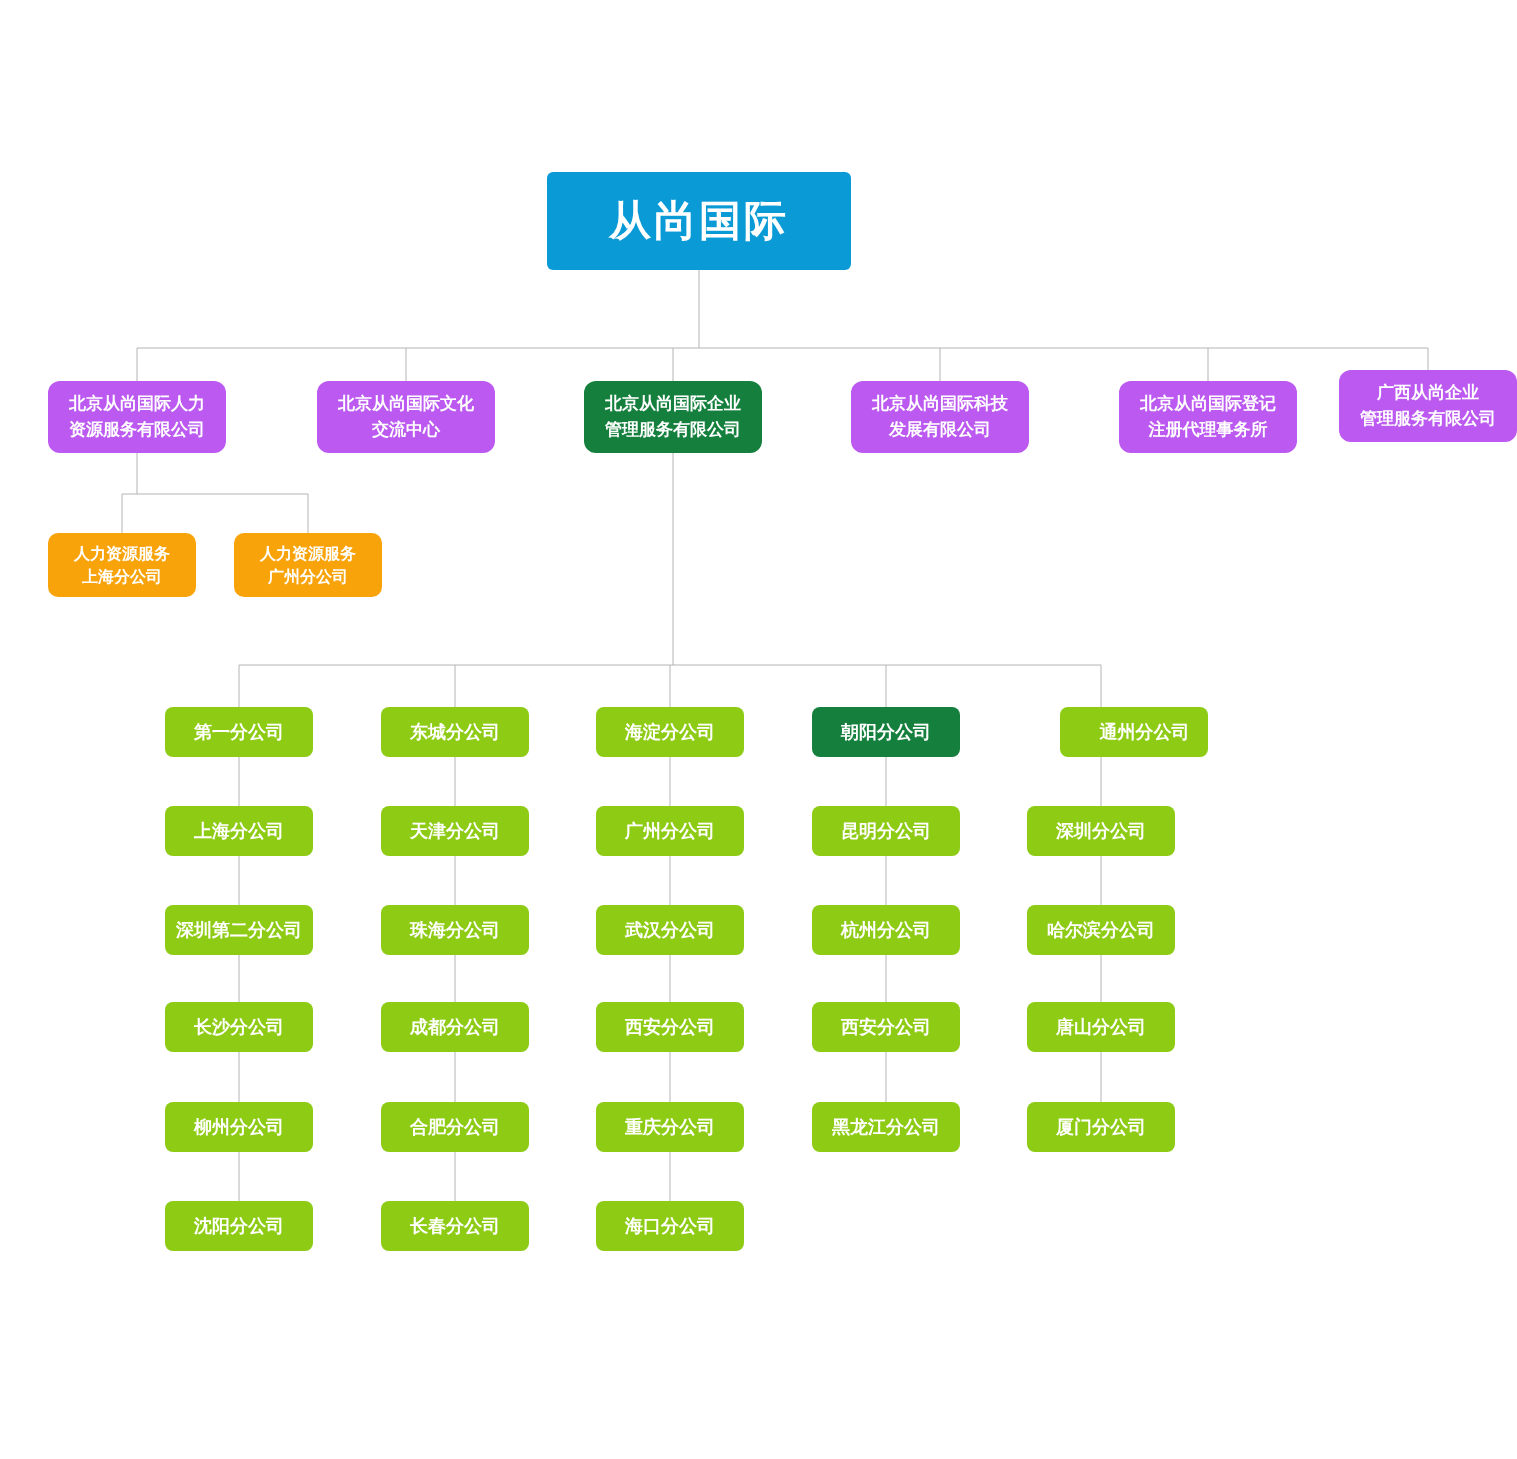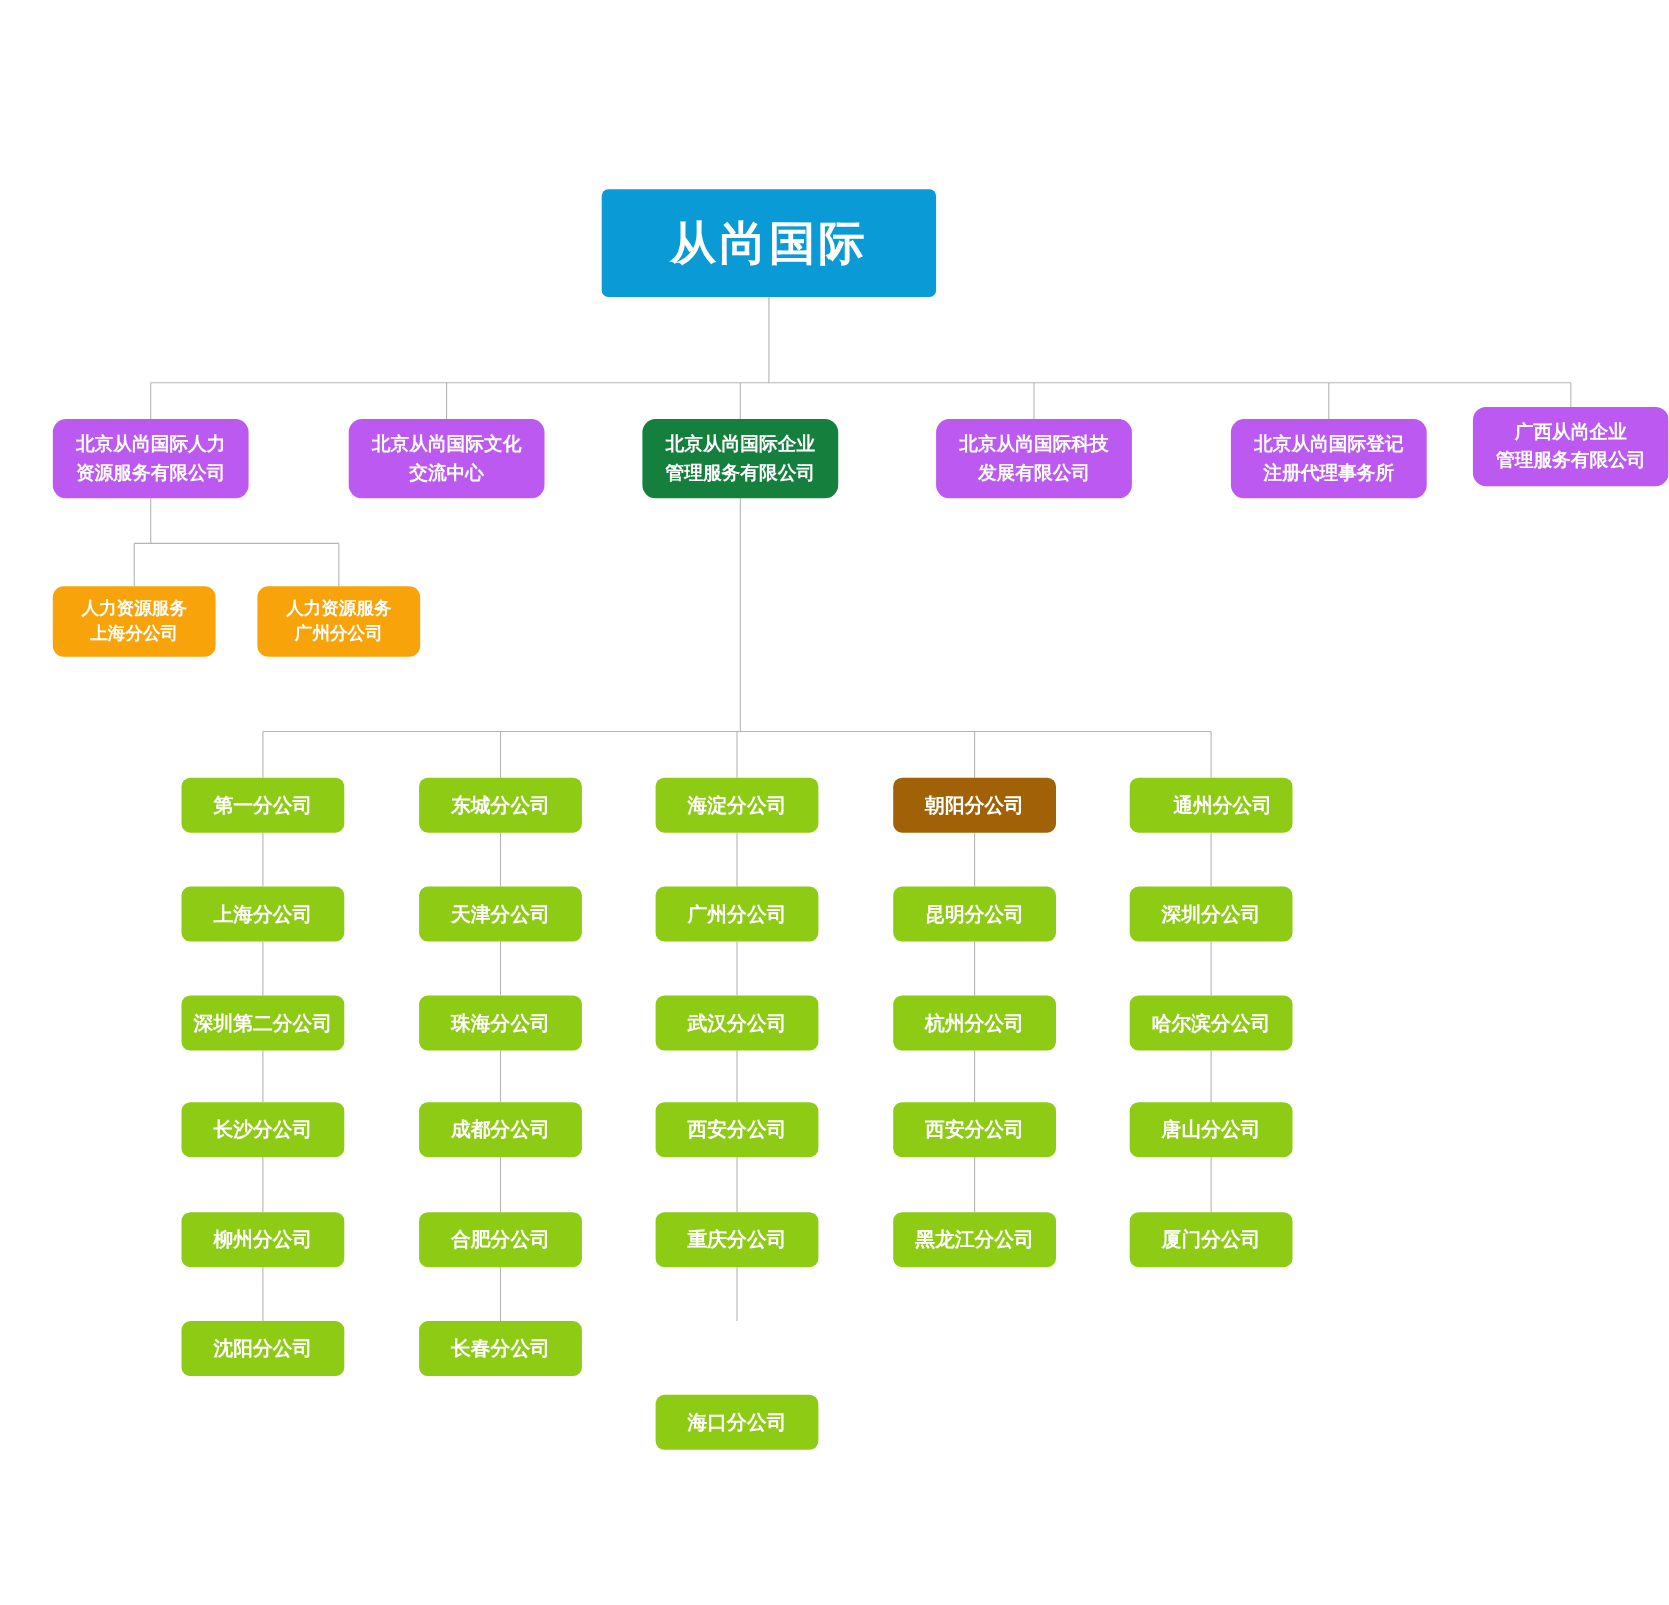--- a/index.html
+++ b/index.html
@@ -178,39 +178,39 @@
     </div>
     <div class="node green-node" style="left: 596px; top: 905px; width: 148px; height: 50px; background: rgb(141, 203, 20);">
       <span>武汉分公司</span>
     </div>
     <div class="node green-node" style="left: 596px; top: 1002px; width: 148px; height: 50px; background: rgb(141, 203, 20);">
       <span>西安分公司</span>
     </div>
     <div class="node green-node" style="left: 596px; top: 1102px; width: 148px; height: 50px; background: rgb(141, 203, 20);">
       <span>重庆分公司</span>
     </div>
-    <div class="node green-node" style="left: 596px; top: 1268px; width: 148px; height: 50px; background: rgb(141, 203, 20);">
+    <div class="node green-node" style="left: 596px; top: 1201px; width: 148px; height: 50px; background: rgb(141, 203, 20);">
       <span>海口分公司</span>
     </div>
-    <div class="node green-node" style="left: 812px; top: 707px; width: 148px; height: 50px; background: #a16207;">
+    <div class="node green-node" style="left: 812px; top: 707px; width: 148px; height: 50px; background: #15803d;">
       <span>朝阳分公司</span>
     </div>
     <div class="node green-node" style="left: 812px; top: 806px; width: 148px; height: 50px; background: rgb(141, 203, 20); font-family: Liberation Serif, serif;">
       <span>昆明分公司</span>
     </div>
     <div class="node green-node" style="left: 812px; top: 905px; width: 148px; height: 50px; background: rgb(141, 203, 20);">
       <span>杭州分公司</span>
     </div>
     <div class="node green-node" style="left: 812px; top: 1002px; width: 148px; height: 50px; background: rgb(141, 203, 20);">
       <span>西安分公司</span>
     </div>
     <div class="node green-node" style="left: 812px; top: 1102px; width: 148px; height: 50px; background: rgb(141, 203, 20);">
       <span>黑龙江分公司</span>
     </div>
-    <div class="node green-node" style="left: 1027px; top: 707px; width: 148px; height: 50px; background: rgb(141, 203, 20); padding-left: 21px;">
+    <div class="node green-node" style="left: 1060px; top: 707px; width: 148px; height: 50px; background: rgb(141, 203, 20); padding-left: 21px;">
       <span>通州分公司</span>
     </div>
     <div class="node green-node" style="left: 1027px; top: 806px; width: 148px; height: 50px; background: rgb(141, 203, 20);">
       <span>深圳分公司</span>
     </div>
     <div class="node green-node" style="left: 1027px; top: 905px; width: 148px; height: 50px; background: rgb(141, 203, 20);">
       <span>哈尔滨分公司</span>
     </div>
     <div class="node green-node" style="left: 1027px; top: 1002px; width: 148px; height: 50px; background: rgb(141, 203, 20);">
       <span>唐山分公司</span>

